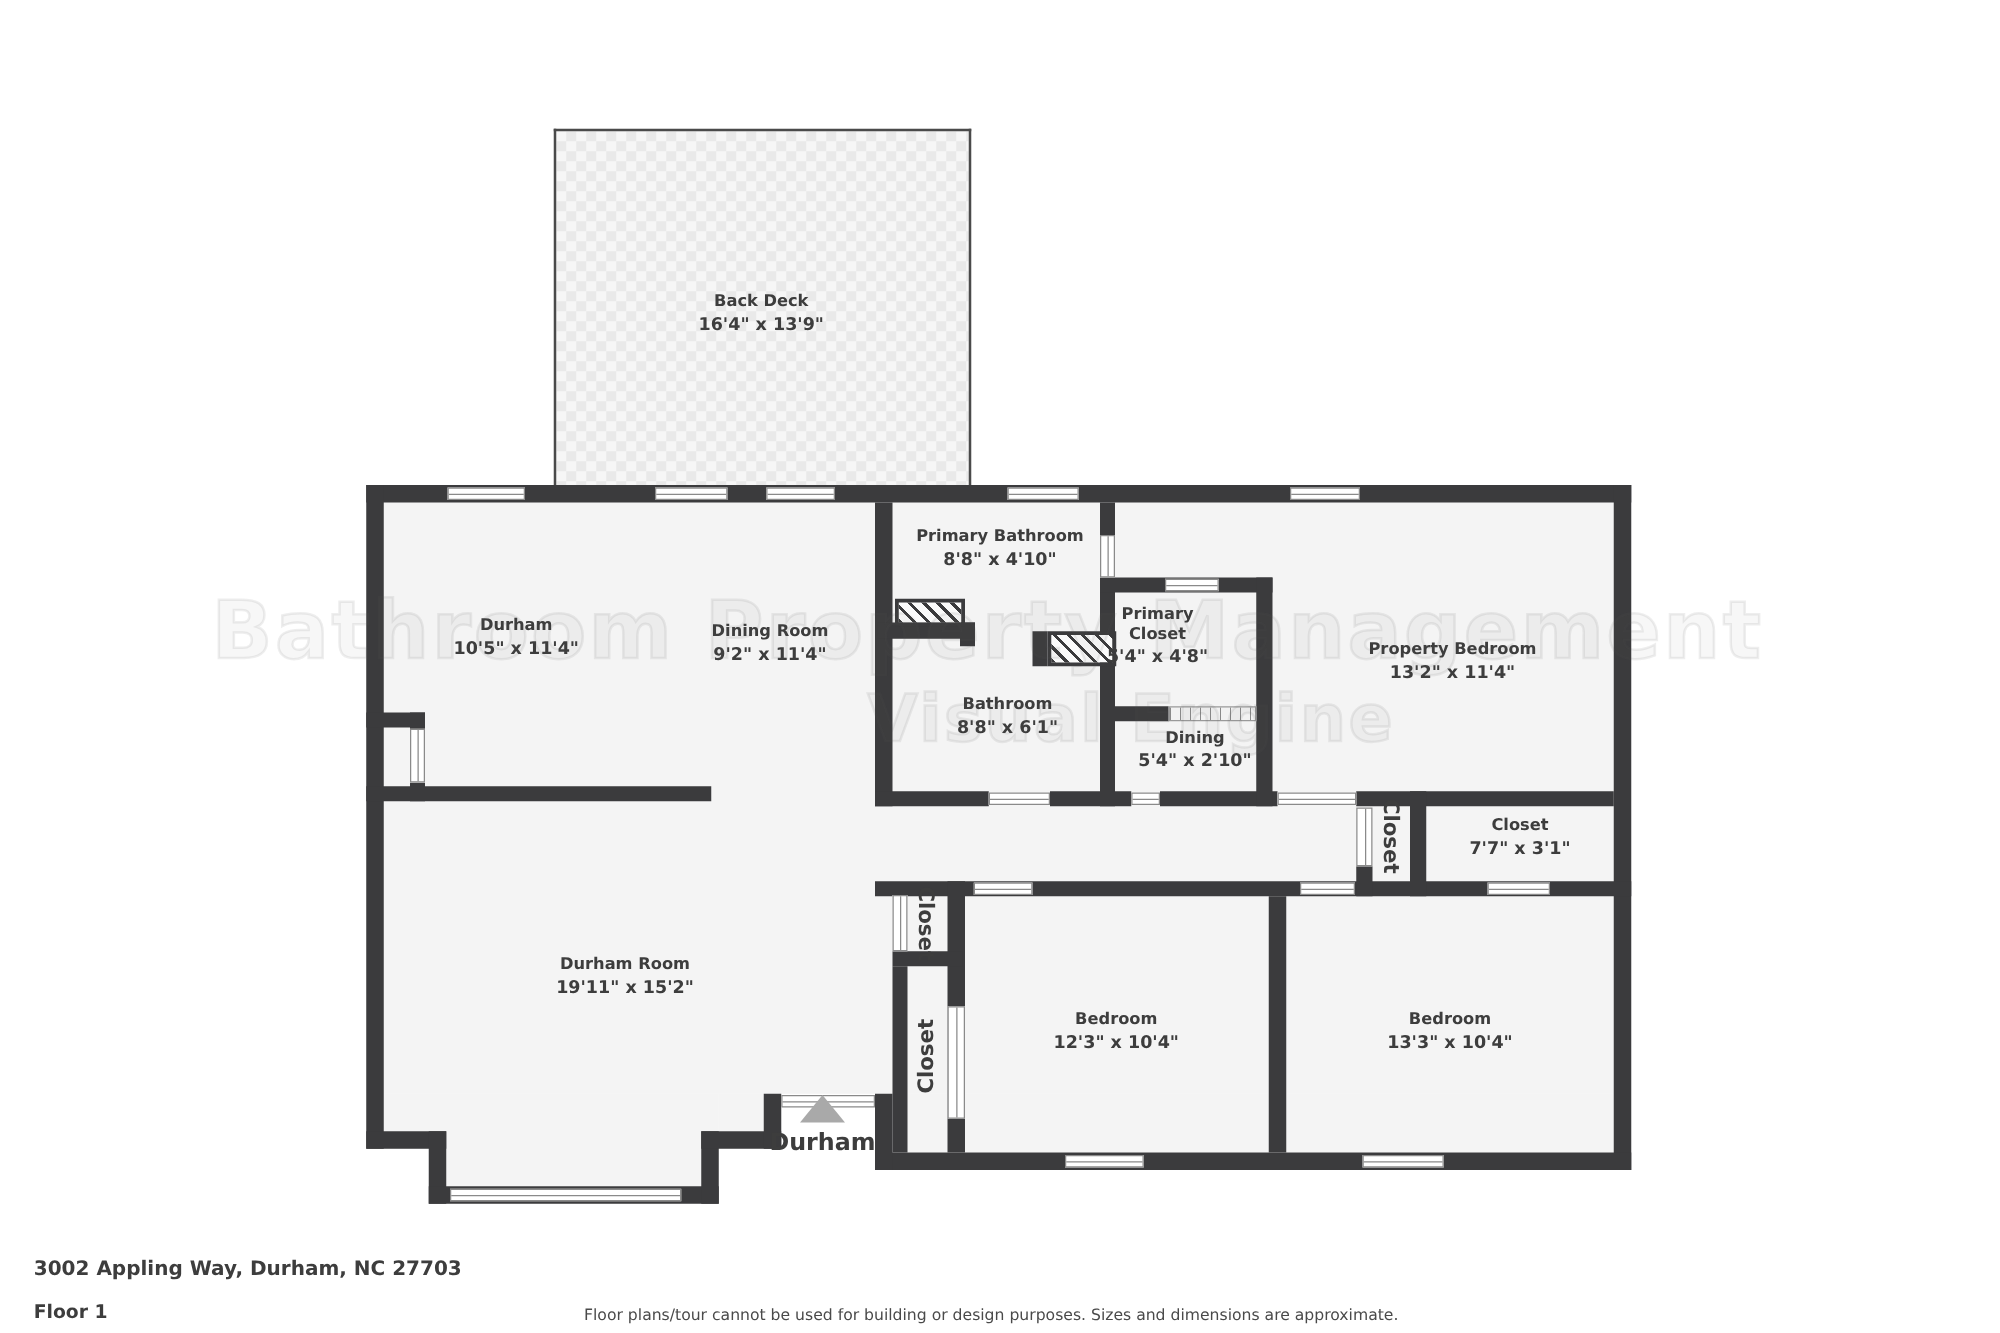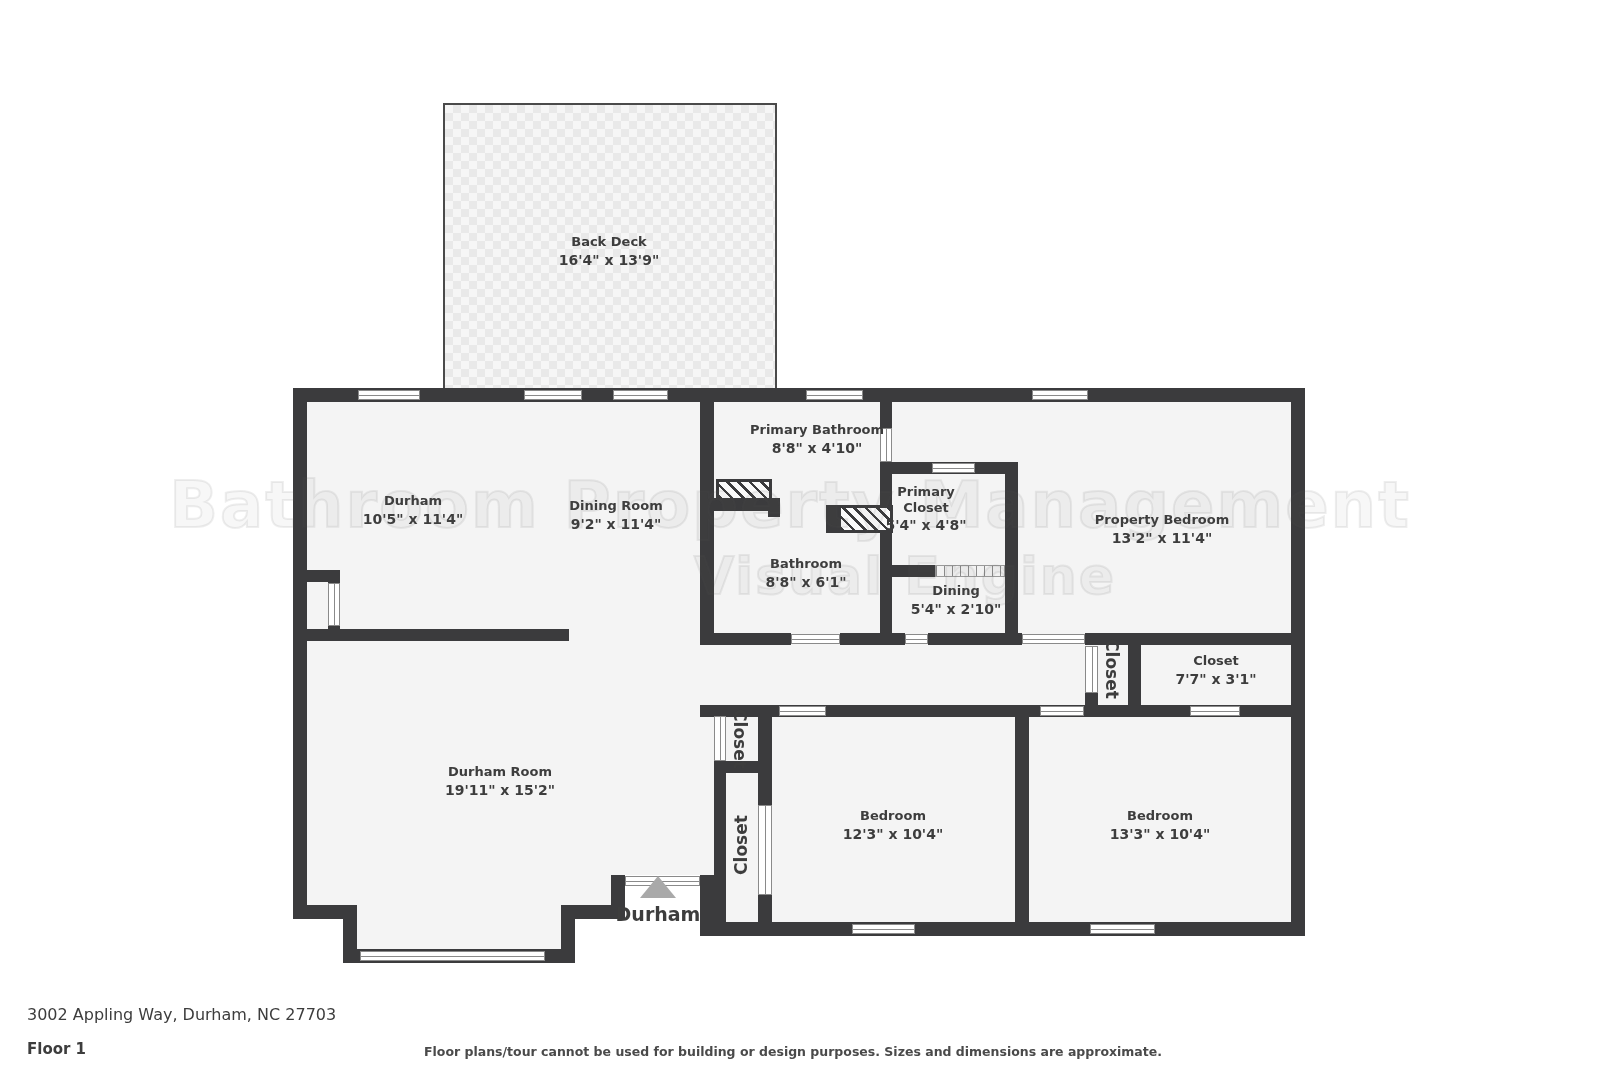--- a/index.html
+++ b/index.html
@@ -28,23 +28,23 @@
   .vlbl.up{transform:translate(-50%,-50%) rotate(180deg);}
   .entry-tri{position:absolute;width:0;height:0;border-left:18px solid transparent;
         border-right:18px solid transparent;border-bottom:22px solid #a9a9a9;}
   .entry-lbl{position:absolute;transform:translate(-50%,0);font-size:19px;font-weight:bold;color:#3d3d3d;}
   
   .wm{position:absolute;transform:translate(-50%,0);white-space:nowrap;font-weight:bold;
       color:rgba(90,90,90,0.05);-webkit-text-stroke:2px rgba(90,90,90,0.10);letter-spacing:2px;}
   .wm1{font-size:64px;}
   .wm2{font-size:52px;}
   
-  .addr{position:absolute;font-size:16px;font-weight:normal;color:#3d3d3d;}
+  .addr{position:absolute;font-size:16px;font-weight:bold;color:#3d3d3d;}
   .floor-lbl{position:absolute;font-size:15px;font-weight:bold;color:#3d3d3d;}
-  .disclaimer{position:absolute;transform:translate(-50%,0);font-size:12.5px;font-weight:bold;
+  .disclaimer{position:absolute;transform:translate(-50%,0);font-size:12.5px;font-weight:normal;
       color:#4a4a4a;white-space:nowrap;text-align:right;}
 </style>
 </head>
 <body>
 
 <div class="page">
 
   <div class="deck" style="left:443px;top:103px;width:330px;height:287px;"></div>
 
   <div class="floor" style="left:293px;top:388px;width:1012px;height:487px;"></div>
@@ -122,21 +122,21 @@
     <div class="dm">16'4" x 13'9"</div>
   </div>
   <div class="lbl" style="left:413px;top:511px;">
     <div class="nm">Durham</div>
     <div class="dm">10'5" x 11'4"</div>
   </div>
   <div class="lbl" style="left:616px;top:516px;">
     <div class="nm">Dining Room</div>
     <div class="dm">9'2" x 11'4"</div>
   </div>
-  <div class="lbl" style="left:800px;top:440px;margin-left:17px;">
+  <div class="lbl" style="left:800px;top:440px;">
     <div class="nm">Primary Bathroom</div>
     <div class="dm">8'8" x 4'10"</div>
   </div>
   <div class="lbl" style="left:926px;top:510px;">
     <div class="nm">Primary</div>
     <div class="nm">Closet</div>
     <div class="dm">5'4" x 4'8"</div>
   </div>
   <div class="lbl" style="left:1162px;top:530px;">
     <div class="nm">Property Bedroom</div>

